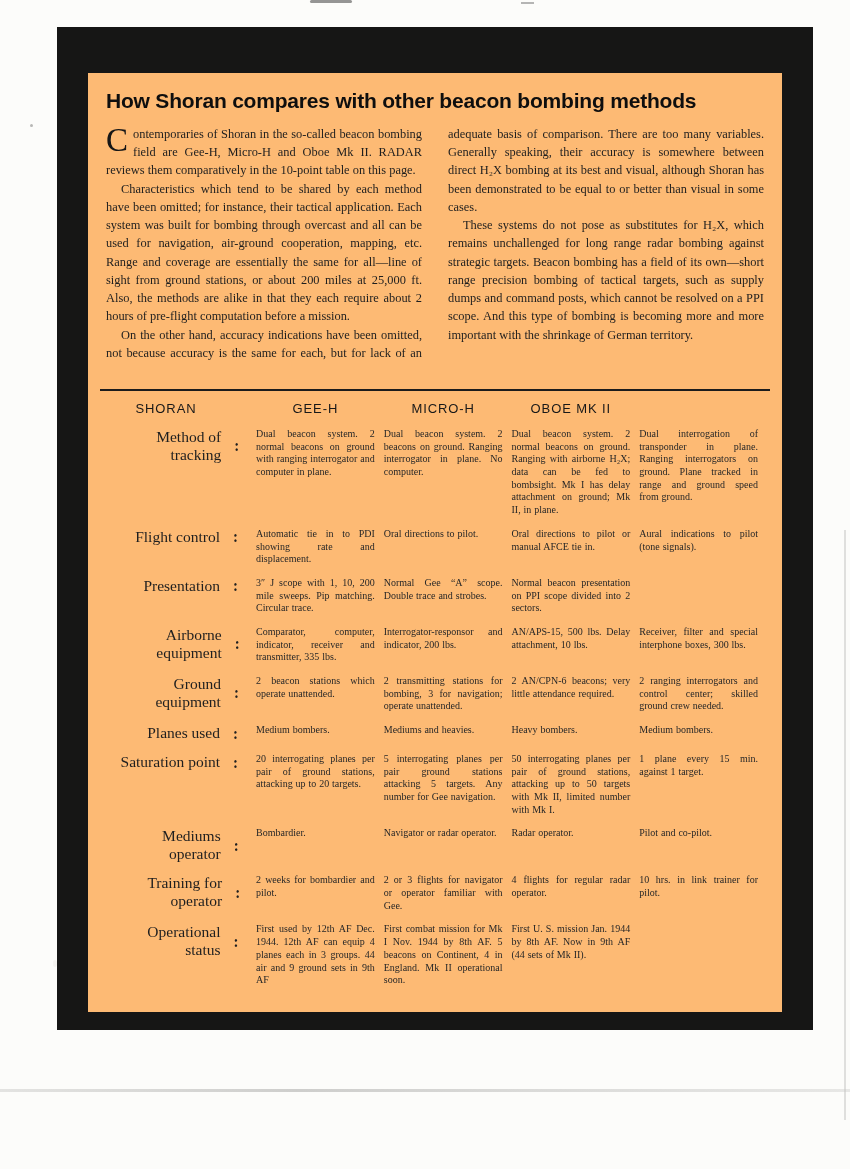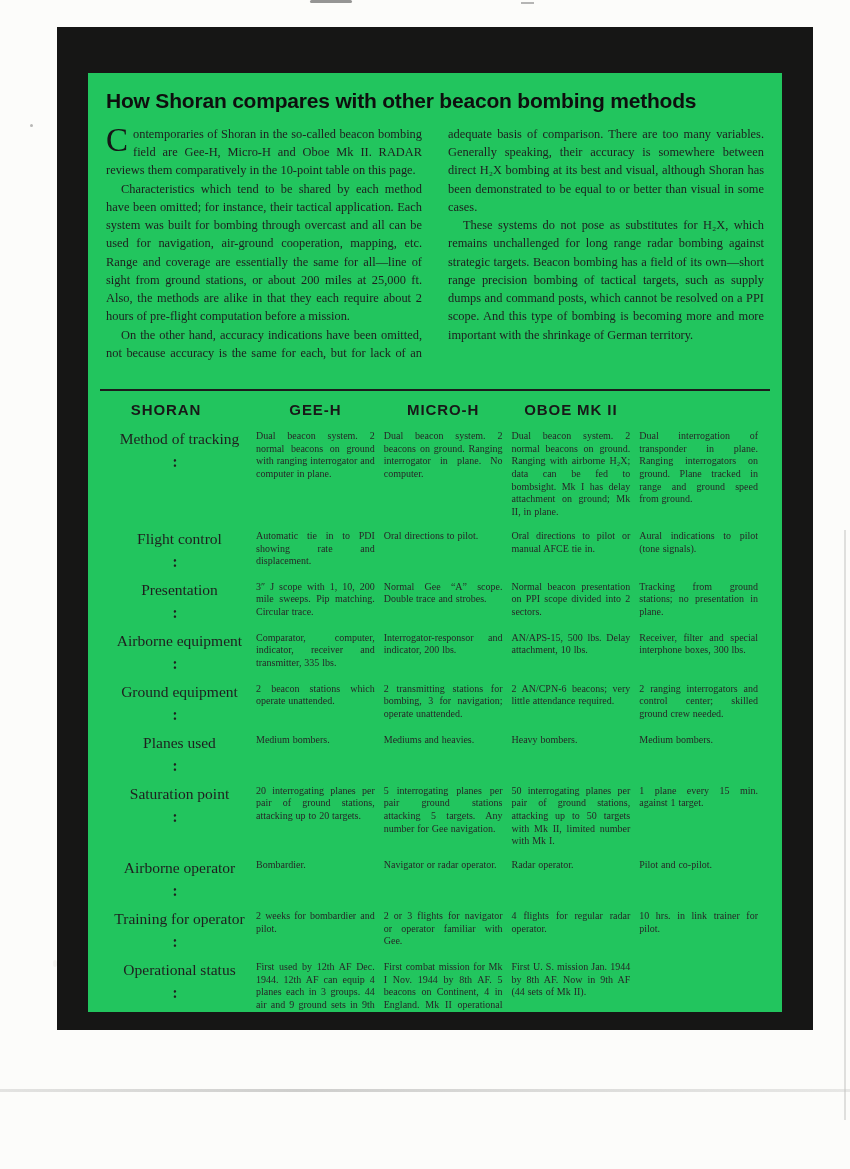--- a/index.html
+++ b/index.html
@@ -7,21 +7,21 @@
     width:850px; height:1169px; position:relative;
     background:#fcfcfa; overflow:hidden;
     font-family:"Liberation Serif", serif;
   }
   .black-mat {
     position:absolute; left:57px; top:27px; width:756px; height:1003px;
     background:#161615;
   }
   .page {
     position:absolute; left:31px; top:46px; width:694px; height:939px;
-    background:#22c55e; box-sizing:border-box;
+    background:#fdba74; box-sizing:border-box;
     padding:14px 18px 0 18px; overflow:hidden;
     color:#1c1c1c;
   }
   .title {
     font-family:"Liberation Sans", sans-serif;
     font-weight:700; font-size:21px; letter-spacing:-0.2px;
     color:#0e0e0e; margin:2px 0 12px 0; white-space:nowrap;
   }
   .intro {
     column-count:2; column-gap:26px;
@@ -36,30 +36,30 @@
   }
   .rule { height:2px; background:#1c1c1c; margin:12px -6px 10px -6px; }
 
   .comparison-table { padding:0 6px; }
   .thead, .trow {
     display:grid;
     grid-template-columns:108px 18px 1fr 1fr 1fr 1fr;
     column-gap:9px;
   }
   .thead {
-    font-family:"Liberation Sans", sans-serif; font-weight:700;
-    font-size:15px; letter-spacing:0.9px; color:#181818;
+    font-family:"Liberation Sans", sans-serif; font-weight:400;
+    font-size:13px; letter-spacing:0.9px; color:#181818;
     margin:8px 0 12px 0;
   }
   .col-h { grid-column:auto; text-align:center; white-space:nowrap; }
   .col-h:nth-child(2) { grid-column:3; }
   .trow { margin-bottom:11px; align-items:start; }
   .tlabel {
     grid-column:1 / 3; display:flex; align-items:center;
-    justify-content:flex-end; gap:5px;flex-direction:column;
+    justify-content:flex-end; gap:13px;
   }
   .lbl {
     font-size:15.5px; line-height:1.16; text-align:right; color:#1f1f1f;
   }
   .colon {
     font-size:15px; font-weight:700; color:#1f1f1f;
     width:14px; text-align:left; transform:scaleY(1.15);
   }
   .tcell {
     font-size:10px; line-height:1.27; text-align:justify;
@@ -124,21 +124,20 @@
   </div>
 
   <div class="trow">
     <div class="tlabel">
       <span class="lbl">Presentation</span>
       <span class="colon">:</span>
     </div>
     <div class="tcell">3″ J scope with 1, 10, 200 mile sweeps.  Pip matching.  Circular trace.</div>
     <div class="tcell">Normal Gee “A” scope. Double trace and strobes.</div>
     <div class="tcell">Normal beacon presentation on PPI scope divided into 2 sectors.</div>
-    <div class="tcell">Tracking from ground stations; no presentation in plane.</div>
   </div>
 
   <div class="trow">
     <div class="tlabel">
       <span class="lbl">Airborne equipment</span>
       <span class="colon">:</span>
     </div>
     <div class="tcell">Comparator, computer, indicator, receiver and transmitter, 335 lbs.</div>
     <div class="tcell">Interrogator-responsor and indicator, 200 lbs.</div>
     <div class="tcell">AN/APS-15, 500 lbs. Delay attachment, 10 lbs.</div>
@@ -173,21 +172,21 @@
       <span class="colon">:</span>
     </div>
     <div class="tcell">20 interrogating planes per pair of ground stations, attacking up to 20 targets.</div>
     <div class="tcell">5 interrogating planes per pair ground stations attacking 5 targets.  Any number for Gee navigation.</div>
     <div class="tcell">50 interrogating planes per pair of ground stations, attacking up to 50 targets with Mk II, limited number with Mk I.</div>
     <div class="tcell">1 plane every 15 min. against 1 target.</div>
   </div>
 
   <div class="trow">
     <div class="tlabel">
-      <span class="lbl">Airborne operator</span>
+      <span class="lbl">Mediums operator</span>
       <span class="colon">:</span>
     </div>
     <div class="tcell">Bombardier.</div>
     <div class="tcell">Navigator or radar operator.</div>
     <div class="tcell">Radar operator.</div>
     <div class="tcell">Pilot and co-pilot.</div>
   </div>
 
   <div class="trow">
     <div class="tlabel">

